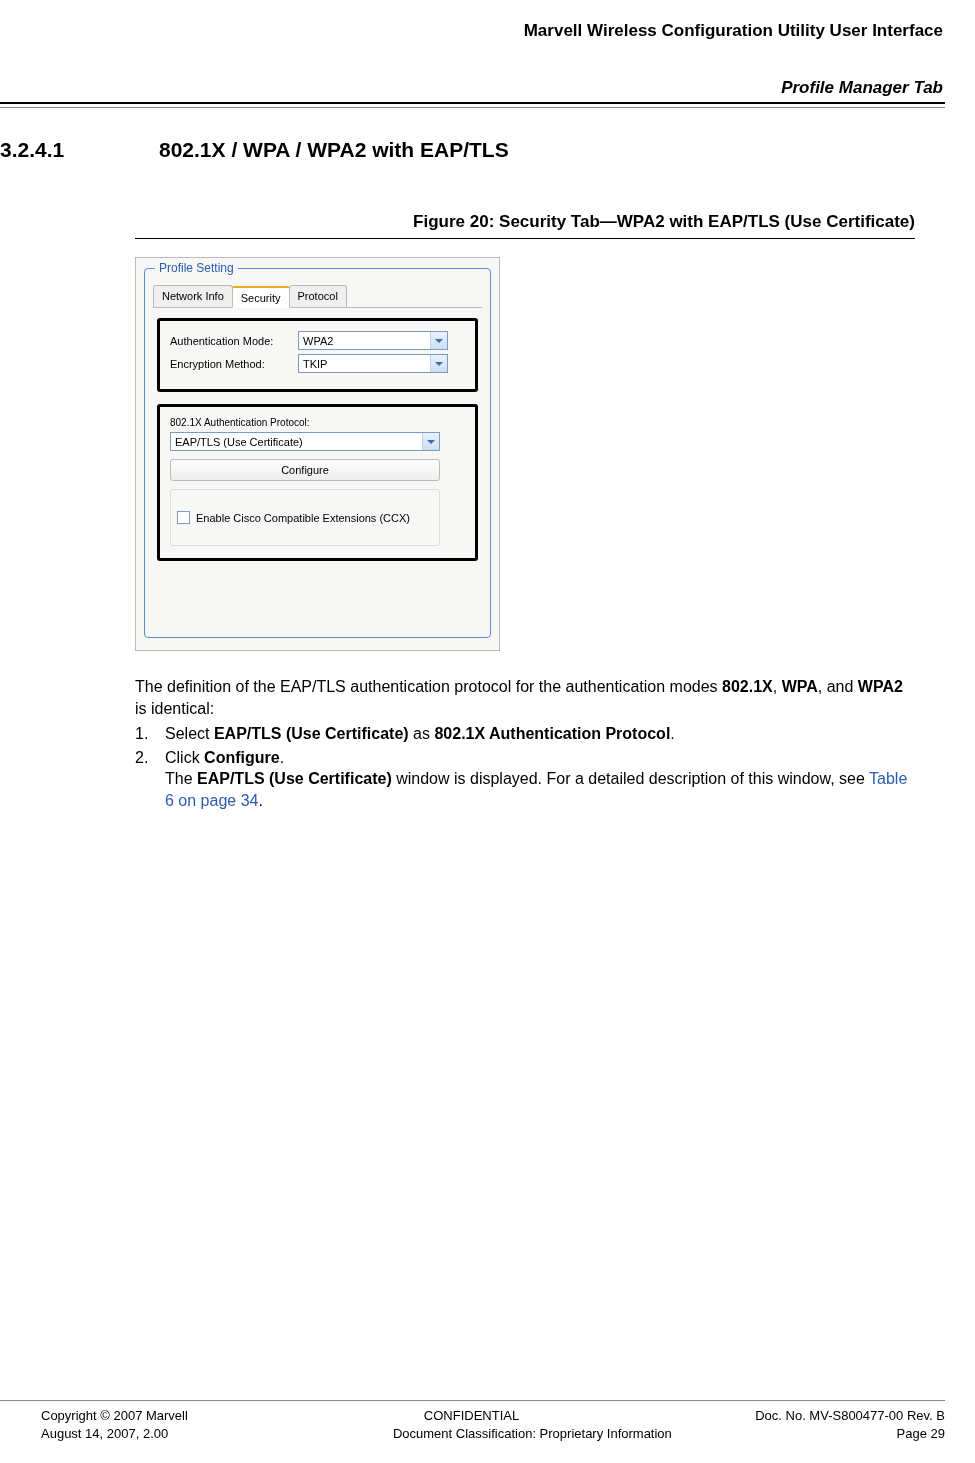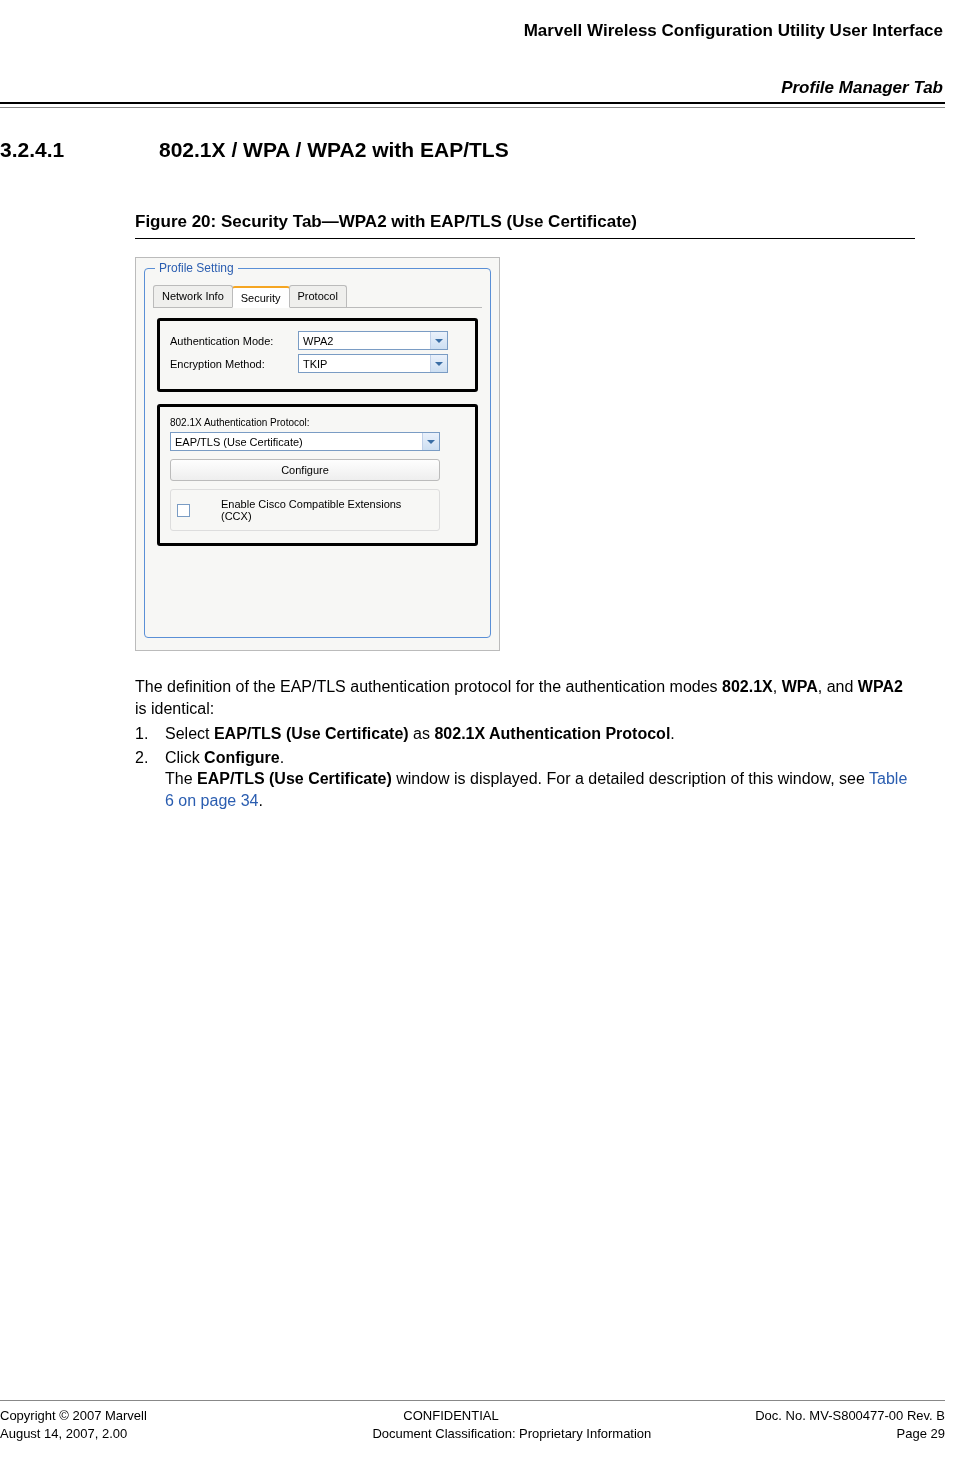--- a/index.html
+++ b/index.html
@@ -54,20 +54,21 @@
       font-weight: bold;
       font-size: 21px;
     }
     .content {
       margin-left: 135px;
     }
     .figure-caption {
       font-weight: bold;
       font-size: 17px;
       margin-bottom: 6px;
+      text-align: right;
     }
     .figure-rule {
       border-top: 1px solid #000;
       margin-bottom: 18px;
     }
     .screenshot {
       width: 365px;
       border: 1px solid #bbb;
       background: #f7f7f5;
       font-family: Tahoma, Arial, sans-serif;
@@ -178,24 +179,23 @@
       font-size: 11px;
       margin-top: 8px;
     }
     .checkbox-row {
       display: flex;
       align-items: center;
       margin-top: 8px;
       font-size: 11px;
       border: 1px solid #ddd;
       border-radius: 3px;
-      padding: 8px 6px;
+      padding: 21px 6px;
       width: 270px;
       background: #f7f7f5;
-      gap: 25px;
     }
     .checkbox {
       width: 13px;
       height: 13px;
       border: 1px solid #7a9cc4;
       background: #fff;
       margin-right: 6px;
       flex-shrink: 0;
     }
     .body-text {
@@ -230,21 +230,21 @@
       border-top: 1px solid #888;
       margin-bottom: 6px;
       margin-left: 0;
     }
     .footer-row {
       display: flex;
       justify-content: space-between;
       line-height: 1.4;
       padding-left: 0;
     }
-    .footer-left { text-align: left; }
+    .footer-left { text-align: left; margin-left: 41px; }
     .footer-center { text-align: center; }
     .footer-right { text-align: right; }
   </style>
 </head>
 <body>
 
 <div class="page">
   <div class="header">
     <div class="header-title">Marvell Wireless Configuration Utility User Interface</div>
     <div class="header-subtitle">Profile Manager Tab</div>

